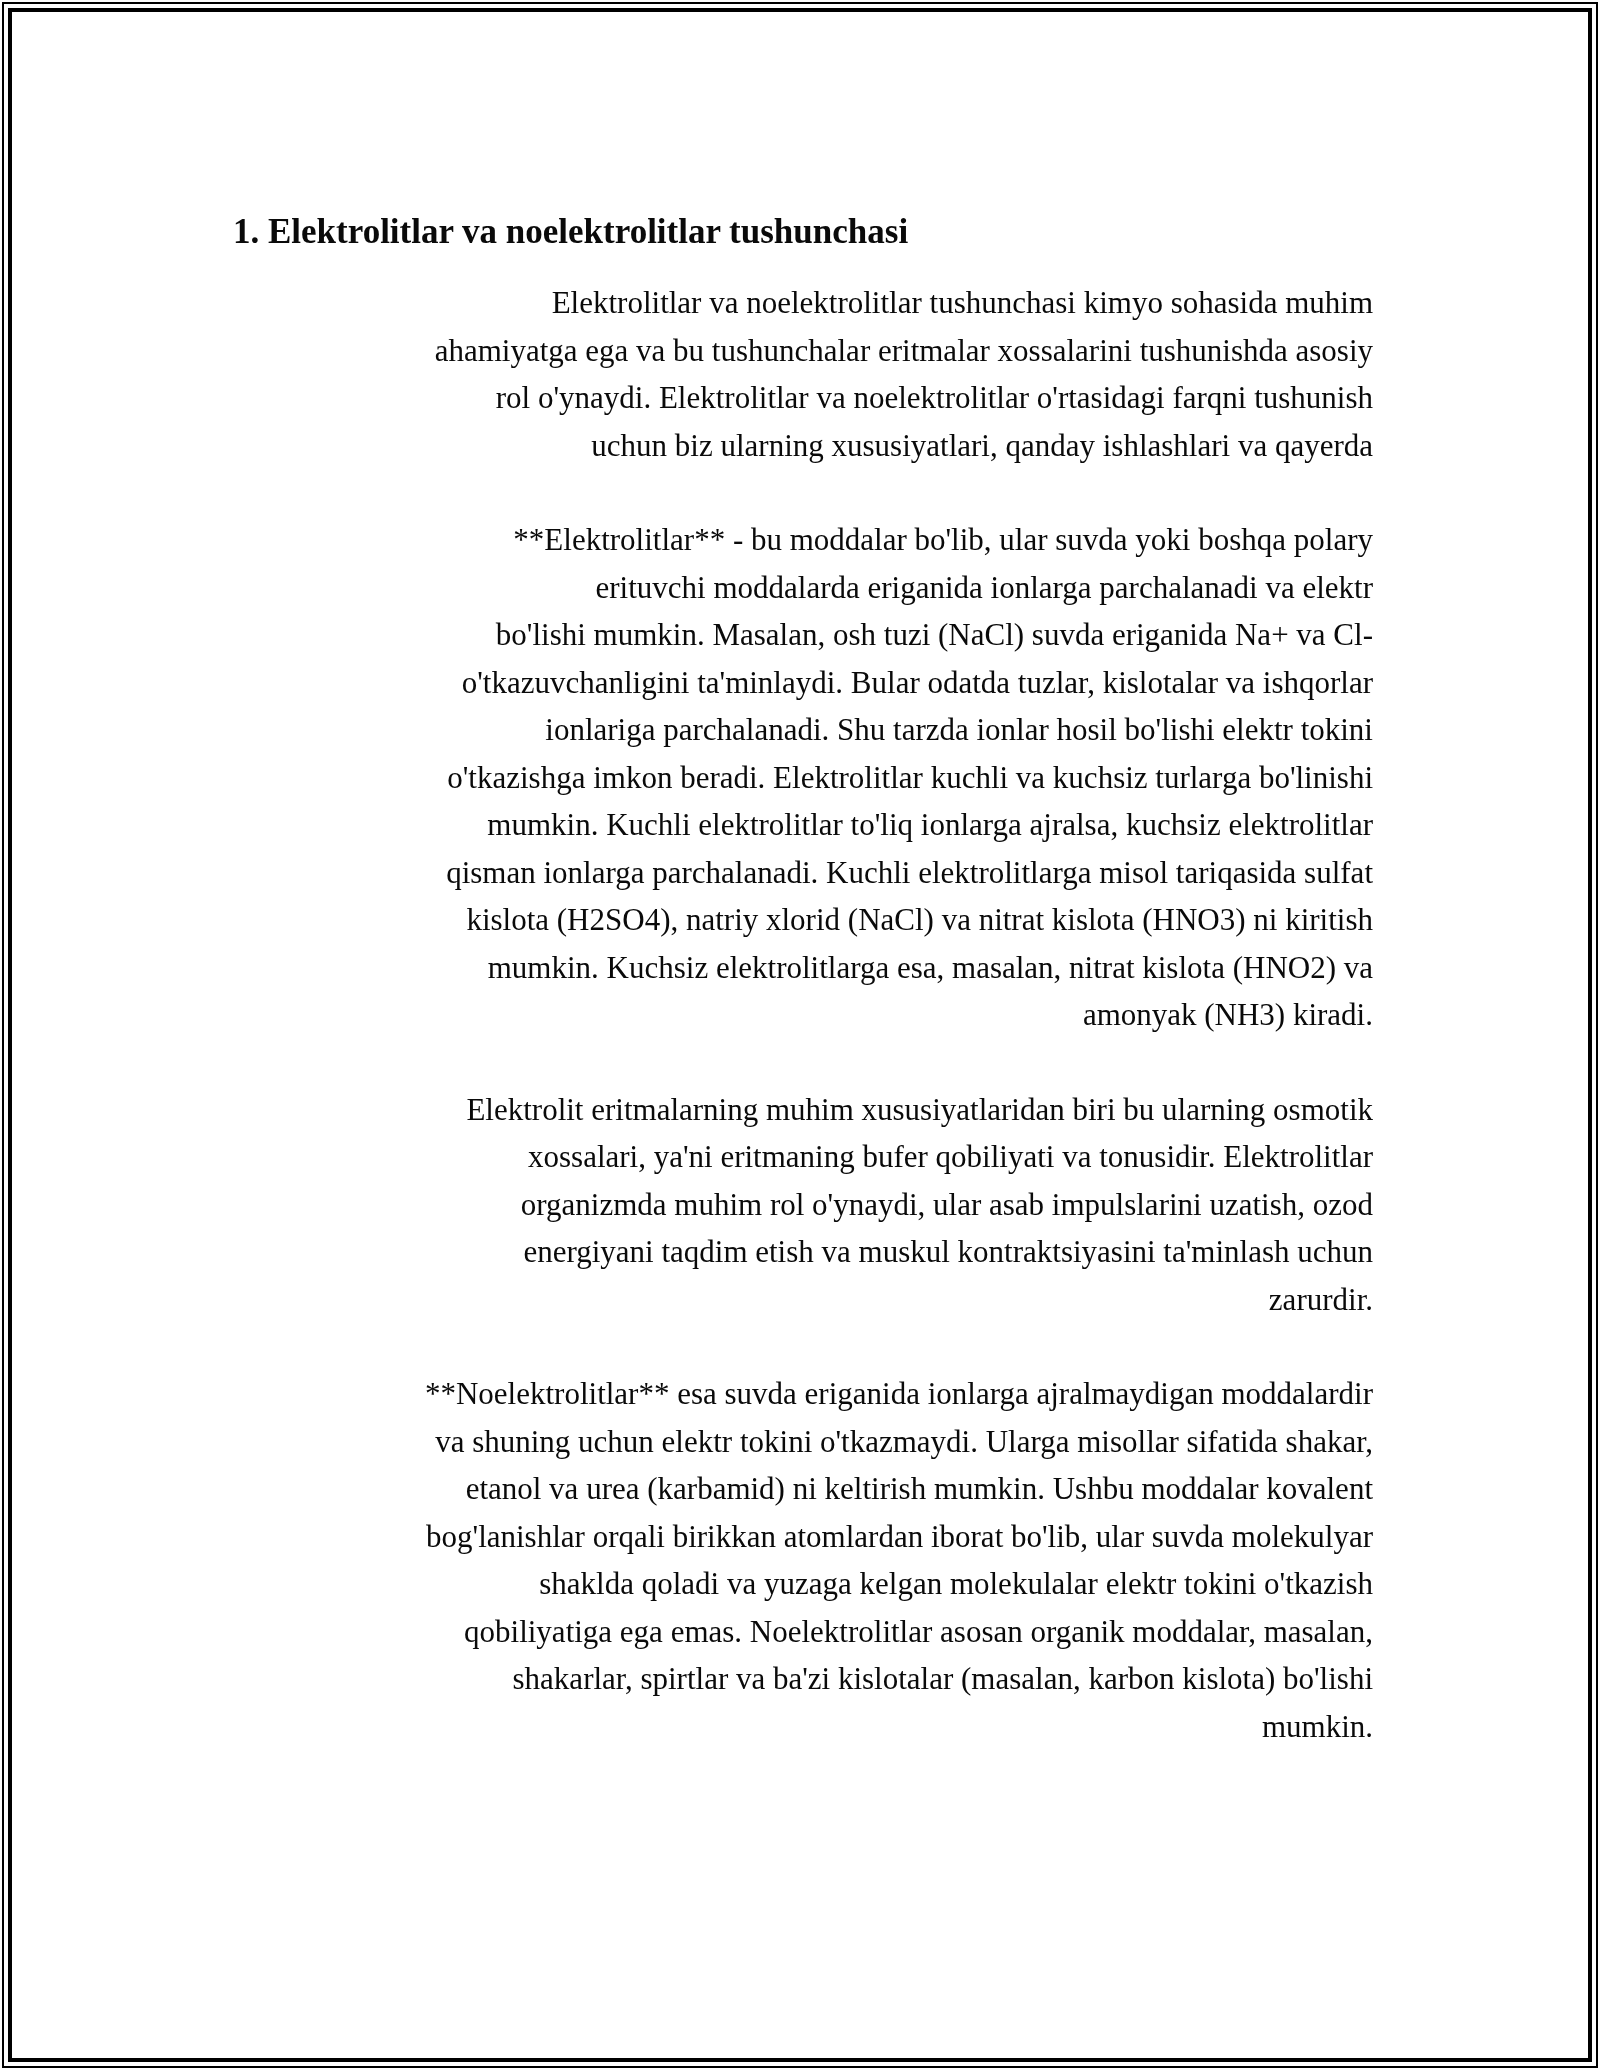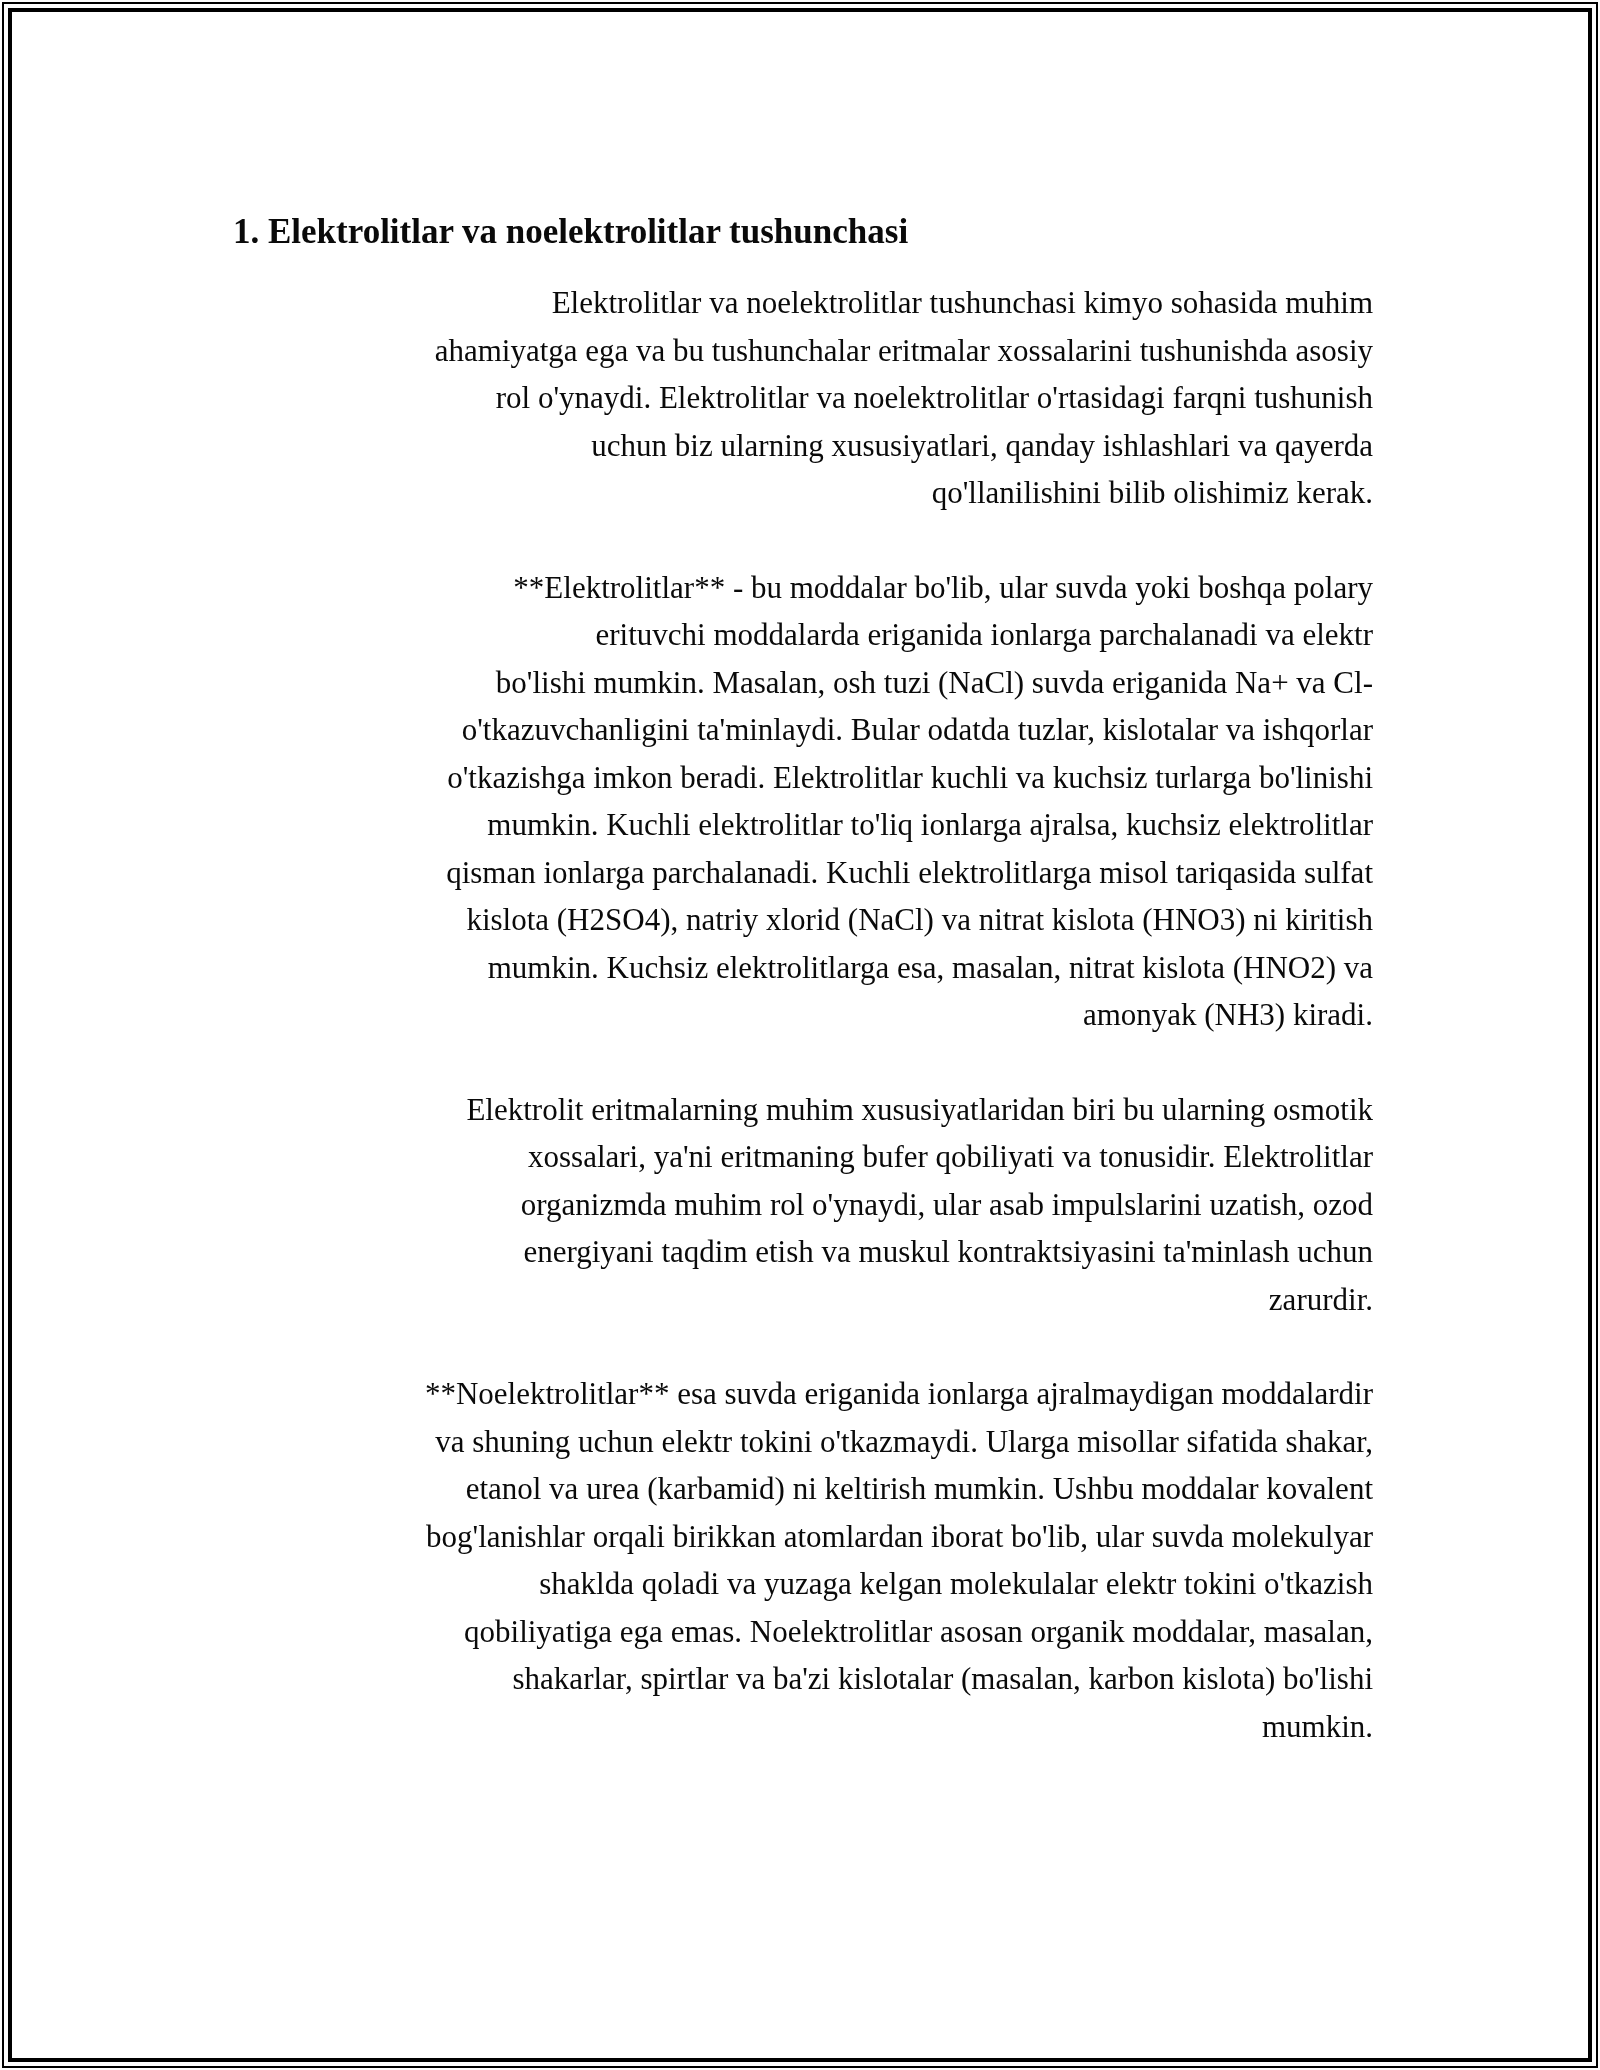--- a/index.html
+++ b/index.html
@@ -60,27 +60,27 @@
 <div class="frame-inner"></div>
 
 <div class="content">
   <h1 class="doc-title">1. Elektrolitlar va noelektrolitlar tushunchasi</h1>
   <div id="doc-body">
       <div class="para">
         <div class="line">Elektrolitlar va noelektrolitlar tushunchasi kimyo sohasida muhim</div>
         <div class="line">ahamiyatga ega va bu tushunchalar eritmalar xossalarini tushunishda asosiy</div>
         <div class="line">rol o'ynaydi. Elektrolitlar va noelektrolitlar o'rtasidagi farqni tushunish</div>
         <div class="line">uchun biz ularning xususiyatlari, qanday ishlashlari va qayerda</div>
-        <div class="line">qo'llanilishini bilib olishimiz kerak.</div>
       </div>
       <div class="para">
         <div class="line">**Elektrolitlar** - bu moddalar bo'lib, ular suvda yoki boshqa polary</div>
         <div class="line">erituvchi moddalarda eriganida ionlarga parchalanadi va elektr</div>
         <div class="line">bo'lishi mumkin. Masalan, osh tuzi (NaCl) suvda eriganida Na+ va Cl-</div>
         <div class="line">o'tkazuvchanligini ta'minlaydi. Bular odatda tuzlar, kislotalar va ishqorlar</div>
+        <div class="line">ionlariga parchalanadi. Shu tarzda ionlar hosil bo'lishi elektr tokini</div>
         <div class="line">o'tkazishga imkon beradi. Elektrolitlar kuchli va kuchsiz turlarga bo'linishi</div>
         <div class="line">mumkin. Kuchli elektrolitlar to'liq ionlarga ajralsa, kuchsiz elektrolitlar</div>
         <div class="line">qisman ionlarga parchalanadi. Kuchli elektrolitlarga misol tariqasida sulfat</div>
         <div class="line">kislota (H2SO4), natriy xlorid (NaCl) va nitrat kislota (HNO3) ni kiritish</div>
         <div class="line">mumkin. Kuchsiz elektrolitlarga esa, masalan, nitrat kislota (HNO2) va</div>
         <div class="line">amonyak (NH3) kiradi.</div>
       </div>
       <div class="para">
         <div class="line">Elektrolit eritmalarning muhim xususiyatlaridan biri bu ularning osmotik</div>
         <div class="line">xossalari, ya'ni eritmaning bufer qobiliyati va tonusidir. Elektrolitlar</div>

